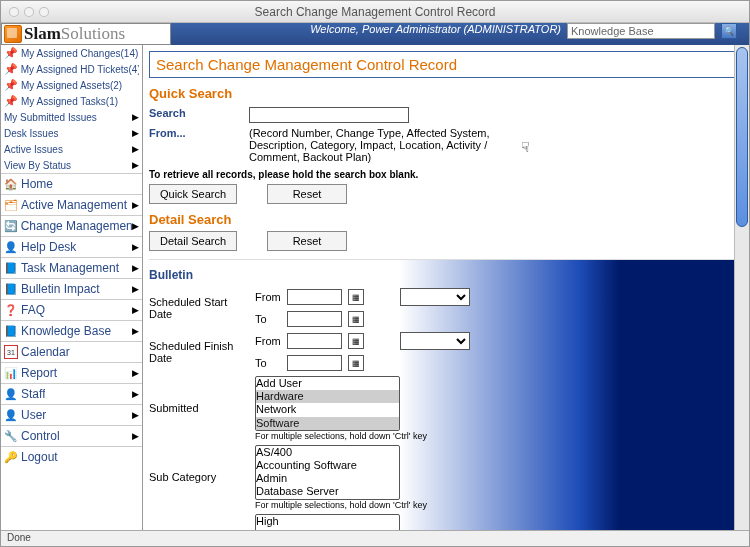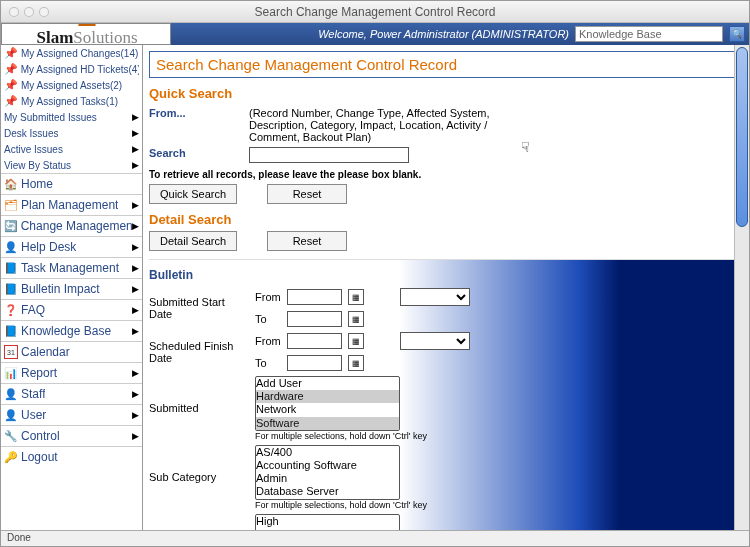--- a/index.html
+++ b/index.html
@@ -7,26 +7,26 @@
   .window { width: 750px; height: 547px; border: 1px solid #999; position: relative; overflow: hidden; background: #fff; }
   
   
   .titlebar { height: 22px; background: linear-gradient(#f6f6f6,#e0e0e0); border-bottom: 1px solid #bbb; display: flex; align-items: center; position: relative; }
   .titlebar .traffic { display: flex; gap: 5px; padding-left: 8px; }
   .titlebar .dot { width: 10px; height: 10px; border-radius: 50%; border: 1px solid rgba(0,0,0,.2); background: #f2f2f2; }
   .titlebar .title { position: absolute; left: 0; right: 0; text-align: center; color: #555; font-size: 12px; }
   
   
   .header { height: 22px; display: flex; align-items: stretch; }
-  .logo { width: 170px; background: #fff; border: 1px solid #888; display: flex; align-items: center; padding-left: 2px; gap: 2px; flex-direction: column; }
+  .logo { width: 170px; background: #fff; border: 1px solid #888; display: flex; align-items: center; padding-left: 2px; gap: 2px; }
   .logo-icon { width: 18px; height: 18px; background: linear-gradient(135deg,#ff9a2e,#e07000); border: 1px solid #c86200; border-radius: 2px; position: relative; }
   .logo-icon::before { content:""; position:absolute; inset:2px 4px 4px 2px; background:#fff; opacity:.5; border-radius:1px; }
   .logo-text { font-family: "Times New Roman", serif; font-size: 17px; font-weight: bold; color: #1a1a1a; }
   .logo-text .light { color: #888; font-weight: normal; }
-  .topbar { flex: 1; background: linear-gradient(#3a63a8,#2a4a88); color: #fff; display: flex; align-items: center; justify-content: flex-end; padding-right: 4px; gap: 6px; font-size: 11px; font-style: italic; }
+  .topbar { flex: 1; background: linear-gradient(#3a63a8,#2a4a88); color: #fff; display: flex; justify-content: flex-end; padding-right: 12px; gap: 6px; font-size: 11px; font-style: italic; }
   .search-kb { width: 148px; height: 16px; font-size: 11px; background:#fff; border:1px solid #999; color:#666; padding:0 3px; font-style:normal; }
   .search-btn { width: 16px; height: 16px; background: linear-gradient(#88b1e8,#4a79c4); border: 1px solid #2b5aa0; display:flex; align-items:center; justify-content:center; color:#fff; font-size:9px; }
   
   
   .body { display: flex; height: calc(100% - 22px - 22px - 16px); position: relative; }
   
   
   .sidebar { width: 142px; border-right: 1px solid #999; overflow-y: auto; background: #fff; }
   .sb-row { display: flex; align-items: center; height: 16px; padding: 0 3px; color: #2a4a88; font-size: 10px; cursor: pointer; justify-content: space-between; }
   .sb-row .lbl { display:flex; align-items:center; gap:3px; white-space:nowrap; overflow:hidden; }
@@ -160,21 +160,21 @@
         </div>
         <div class="sb-row main">
           <span class="lbl">
             <span class="sb-icon ic-home">🏠</span>
             <span>Home</span>
           </span>
         </div>
         <div class="sb-row main">
           <span class="lbl">
             <span class="sb-icon ic-stack">🗂</span>
-            <span>Plan Management</span>
+            <span>Active Management</span>
           </span>
           <span class="sb-caret">▶</span>
         </div>
         <div class="sb-row main">
           <span class="lbl">
             <span class="sb-icon ic-green">🔄</span>
             <span>Change Management</span>
           </span>
           <span class="sb-caret">▶</span>
         </div>
@@ -256,47 +256,47 @@
       </div>
 
     <div class="main">
       <div class="main-inner">
         <div class="page-title">Search Change Management Control Record</div>
 
         <div class="section-h">Quick Search</div>
         <table class="form-table">
           <tbody>
               <tr>
+            <td class="form-label">Search</td>
+            <td><input class="txt" style=""></td>
+          </tr>
+          <tr>
             <td class="form-label">From...</td>
             <td class="hint" style="max-width:250px;">(Record Number, Change Type, Affected System, Description, Category, Impact, Location, Activity / Comment, Backout Plan)</td>
           </tr>
-          <tr>
-            <td class="form-label">Search</td>
-            <td><input class="txt" style=""></td>
-          </tr>
         </tbody>
           </table>
-        <div class="note">To retrieve all records, please leave the please box blank.</div>
+        <div class="note">To retrieve all records, please hold the search box blank.</div>
         <div class="btn-row">
           <button class="btn">Quick Search</button>
           <button class="btn">Reset</button>
         </div>
 
         <div class="section-h">Detail Search</div>
         <div class="btn-row">
           <button class="btn">Detail Search</button>
           <button class="btn">Reset</button>
         </div>
 
         <div class="detail-panel">
           <div class="sub-h">Bulletin</div>
           <table class="dp-table">
             <tbody>
                 <tr>
-              <td class="dp-label" rowspan="2">Submitted Start Date</td>
+              <td class="dp-label" rowspan="2">Scheduled Start Date</td>
               <td class="ft">From</td>
               <td><input class="date" style=""></td>
               <td><button class="cal-btn">▦</button></td>
               <td style="width:30px;"></td>
               <td><select class="sel"><option></option></select></td>
             </tr>
             <tr>
               <td class="ft">To</td>
               <td><input class="date" style=""></td>
               <td><button class="cal-btn">▦</button></td>

